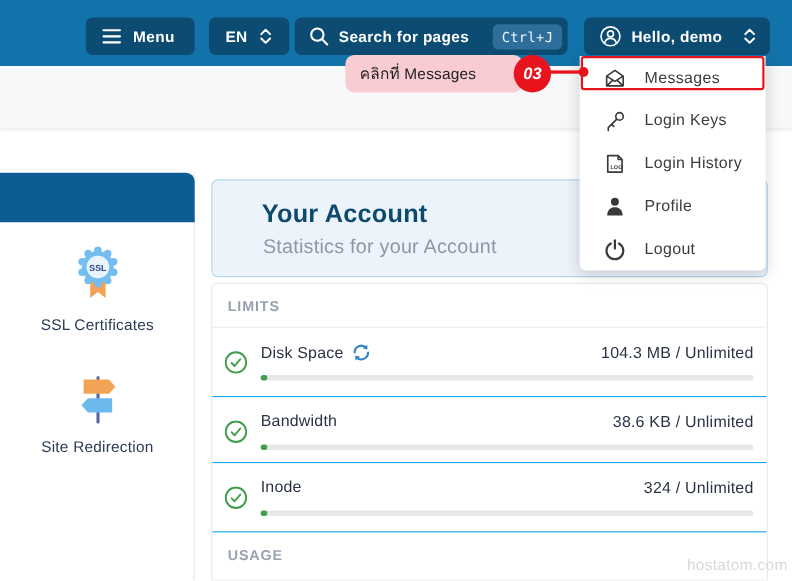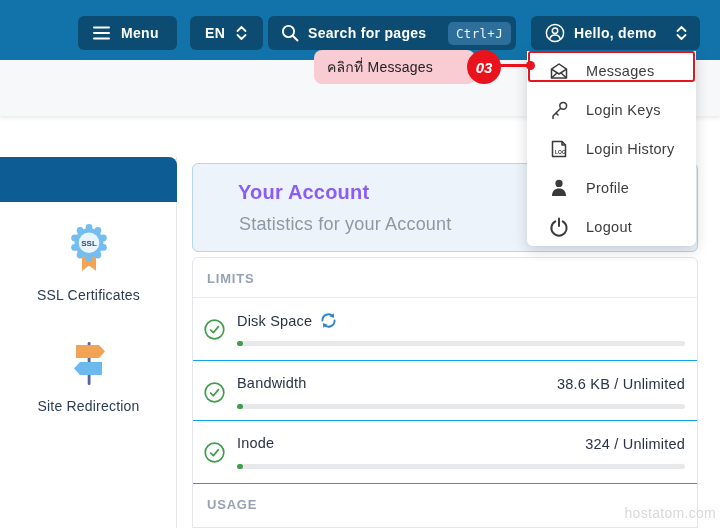--- a/index.html
+++ b/index.html
@@ -32,22 +32,22 @@
                  background:#0d5c94; border-top-right-radius:8px; }
   .side-item { position:absolute; left:0; width:177px; display:flex; flex-direction:column;
                align-items:center; gap:11px; cursor:pointer; }
   .side-item.ssl  { top:224px; }  .side-card .side-item.ssl  { top:67px; }
   .side-card .side-item.site { top:182px; }
   .side-label { font-size:14px; color:#2b3b55; letter-spacing:.2px; }
 
   
   .account-card { position:absolute; left:192px; top:163px; width:506px; height:89px;
                   background:#edf3fa; border:1px solid #b5d6ec; border-radius:6px; z-index:2; }
-  .account-title { position:absolute; left:45px; top:17px; font-size:20px; font-weight:bold;
-                   color:#8b5cf6; letter-spacing:.2px; }
+  .account-title { position:absolute; left:45px; top:17px; font-size:23px; font-weight:bold;
+                   color:#0c4a6e; letter-spacing:.2px; }
   .account-sub { position:absolute; left:46px; top:50px; font-size:18px; color:#8e97a6; letter-spacing:.2px; }
 
   
   .stats-card { position:absolute; left:192px; top:257px; width:506px; height:271px;
                 background:#fff; border:1px solid #e3e7eb; border-radius:6px 6px 0 0;
                 overflow:hidden; z-index:2; }
   .sec-header { position:relative; height:40px; border-bottom:1px solid #e9ecef; }
   .sec-header span { position:absolute; left:14px; top:13px; font-size:13px; font-weight:bold;
                      color:#98a1b3; letter-spacing:.8px; }
   .sec-header.usage { border-bottom:none; height:45px; }
@@ -186,20 +186,21 @@
       </svg>
       <div class="row-label">
         <span>Disk Space</span>
         <svg width="17" height="17" viewBox="0 0 17 17">
           <path d="M2.4 8.5 A6.1 6.1 0 0 1 13 4.3" fill="none" stroke="#2e86c6" stroke-width="1.9" stroke-linecap="round"></path>
           <polygon points="13.9,1.3 13.9,5.8 9.6,4.6" fill="#2e86c6"></polygon>
           <path d="M14.6 8.5 A6.1 6.1 0 0 1 4 12.7" fill="none" stroke="#2e86c6" stroke-width="1.9" stroke-linecap="round"></path>
           <polygon points="3.1,15.7 3.1,11.2 7.4,12.4" fill="#2e86c6"></polygon>
         </svg>
       </div>
+      <div class="row-value">104.3 MB / Unlimited</div>
       <div class="bar">
           <div class="dot"></div>
         </div>
     </div>
 
     <div class="stat-row r2">
       <svg class="check-abs" width="21" height="21" viewBox="0 0 21 21">
         <circle cx="10.5" cy="10.5" r="9.3" fill="none" stroke="#3f9d4b" stroke-width="1.7"></circle>
         <path d="M6.6 11 L9.3 13.7 L14.4 7.6" fill="none" stroke="#3f9d4b" stroke-width="1.7" stroke-linecap="round" stroke-linejoin="round"></path>
       </svg>

